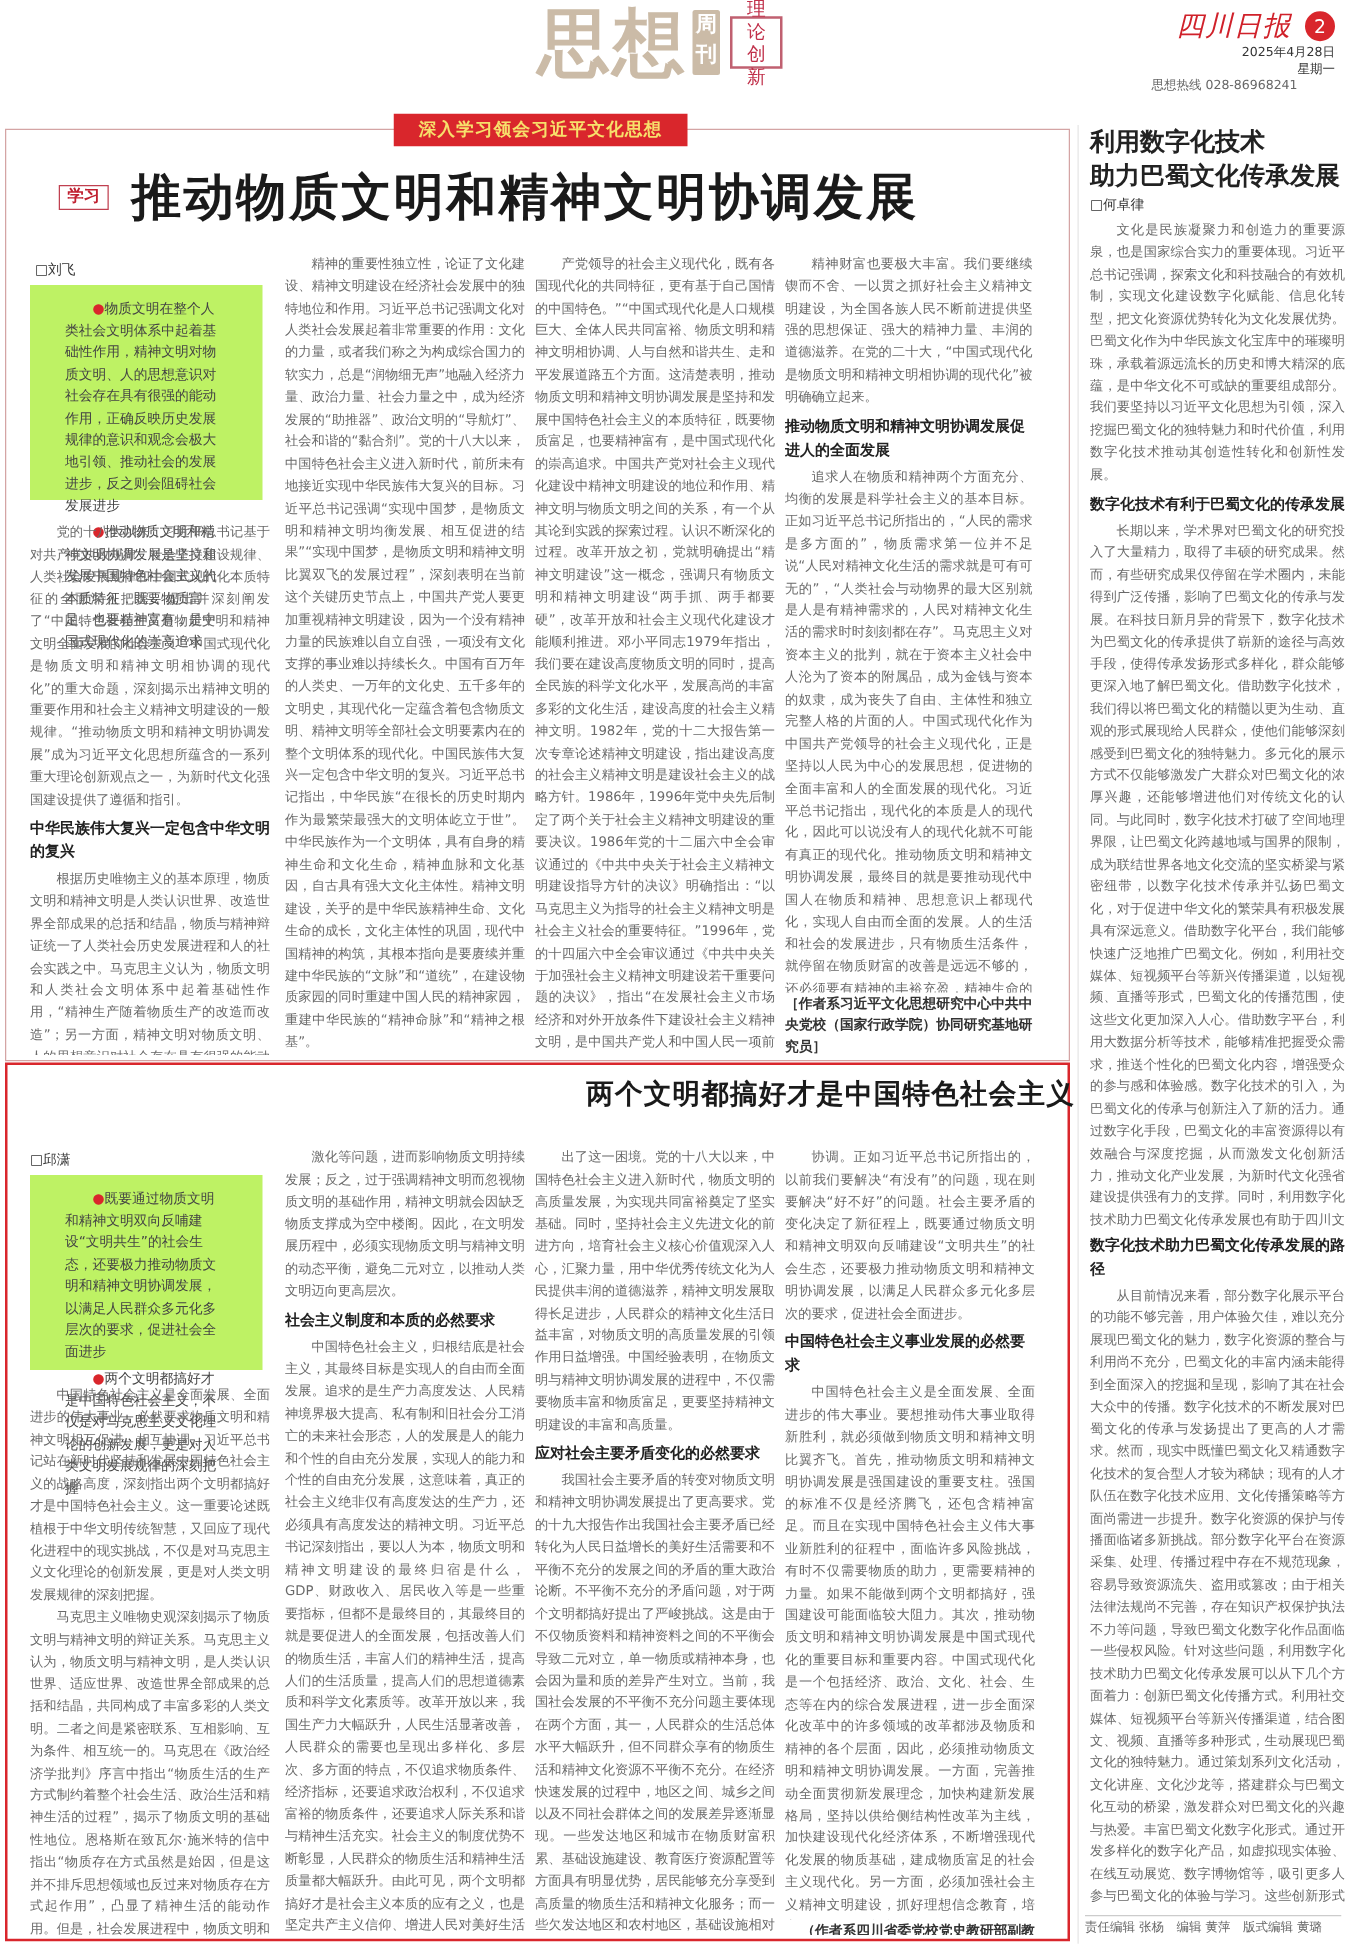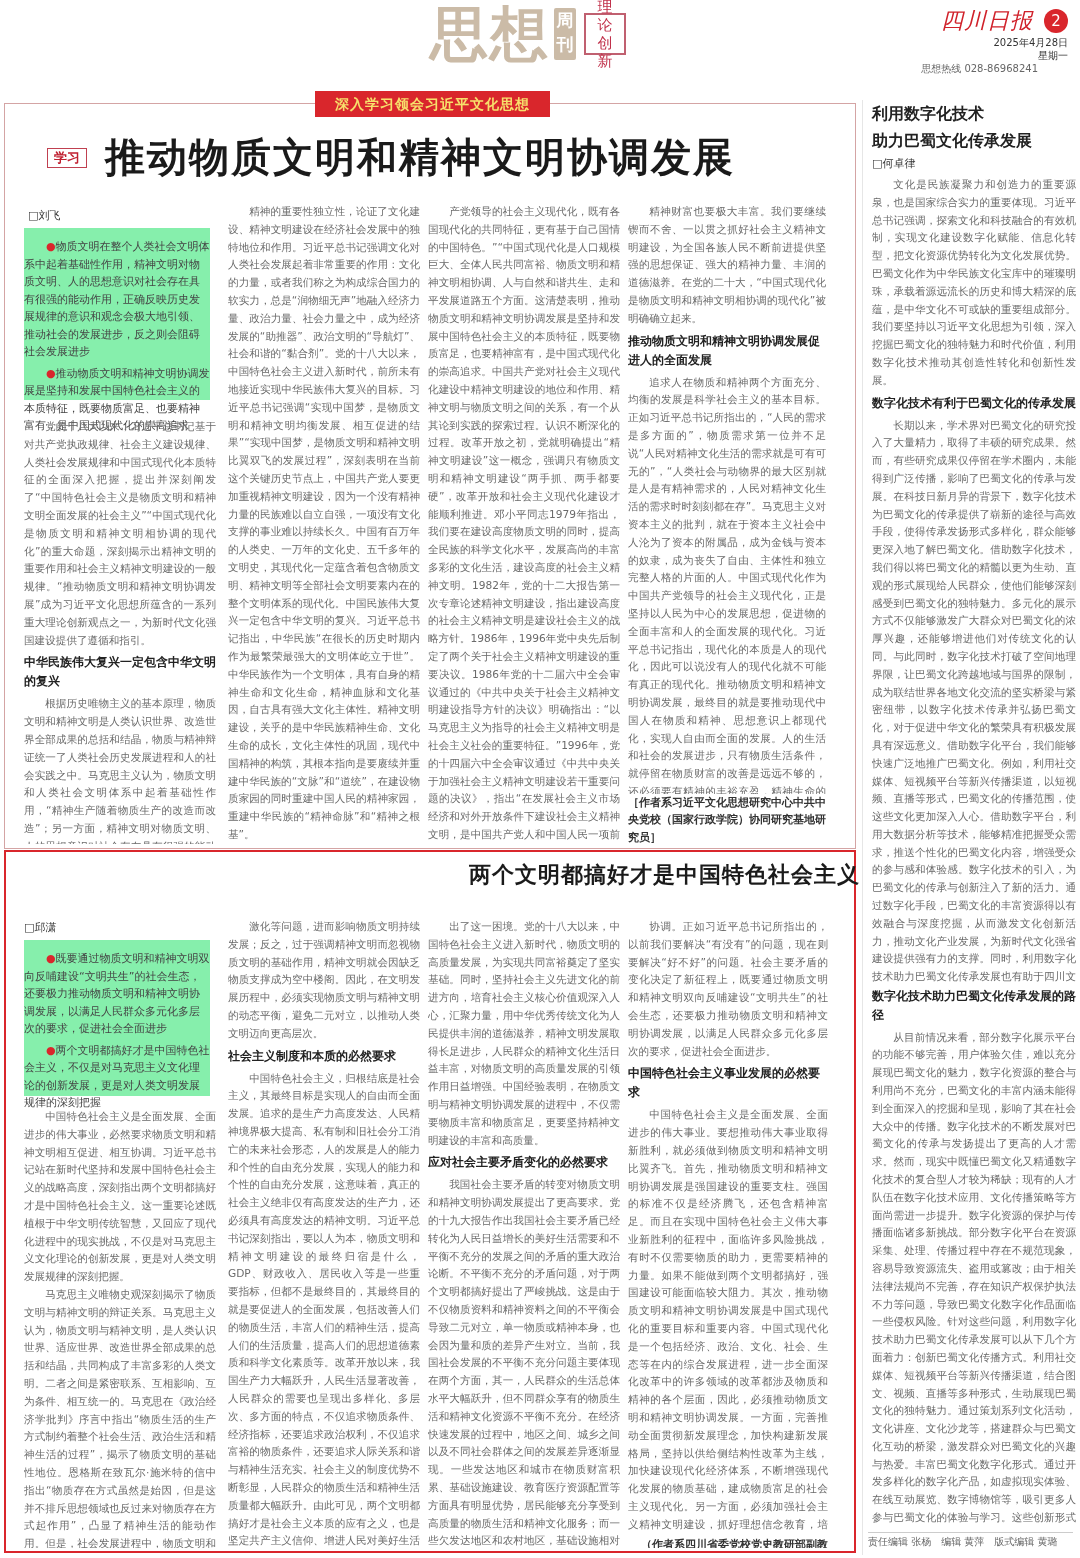--- a/index.html
+++ b/index.html
@@ -17,28 +17,28 @@
 .brand .date{font-size:10px;color:#333;line-height:13px}
 .brand .hot{font-size:10px;color:#666;margin-right:30px;line-height:14px}
 
 .box1{left:4px;top:103px;width:852px;height:746px;border:1px solid #d4a4a4}
 .box2{left:4px;top:850px;width:852px;height:703px;border:2px solid #d9262c}
 .tag{left:315px;top:91px;width:235px;height:26px;background:#d9262c;color:#f7e06b;font-size:14px;font-weight:bold;text-align:center;line-height:26px;letter-spacing:1px}
 .learn{left:47px;top:148px;width:40px;height:20px;border:1px solid #c04050;color:#c02030;font-size:13px;font-weight:bold;text-align:center;line-height:18px;font-family:"DejaVu Serif",serif}
 .h1{left:105px;top:130px;font-size:40px;font-weight:bold;color:#1a1a1a;letter-spacing:2px}
 .h2{left:0;width:860px;top:860px;text-align:right;font-size:22px;font-weight:bold;color:#1a1a1a;letter-spacing:1px}
 .author{font-size:11px;color:#333}
-.summary{background:#86efac;padding:10px 0;font-size:11px;line-height:17.5px;color:#444}
+.summary{background:#bef264;padding:10px 28px;font-size:11px;line-height:17.5px;color:#444}
 .summary p{text-indent:2em;margin-bottom:4px}
 .summary .dot{color:#d9262c}
 .col{font-size:10.6px;line-height:17.8px;color:#6a6a6a;text-align:justify;overflow:hidden}
 .col p{text-indent:2em}
 .sub{font-size:12px;font-weight:bold;color:#222;line-height:19px;margin:4px 0;text-align:left}
 .sig{font-weight:bold;color:#333;text-indent:0!important;font-size:11px}
-.right-title{left:872px;top:100px;font-size:16px;font-weight:bold;color:#222;line-height:27px}
+.right-title{left:872px;top:100px;font-size:20px;font-weight:bold;color:#222;line-height:27px}
 .footer{left:868px;top:1532px;font-size:10px;color:#666;width:205px;border-top:1px solid #ccc;padding-top:2px}
 .vline{left:862px;top:100px;width:1px;height:1455px;background:#e6e6e6}
 </style>
 </head>
 <body>
 
 <div class="abs mast">
   <span class="big">思想</span>
   <div class="zk">
     <div>周</div>

